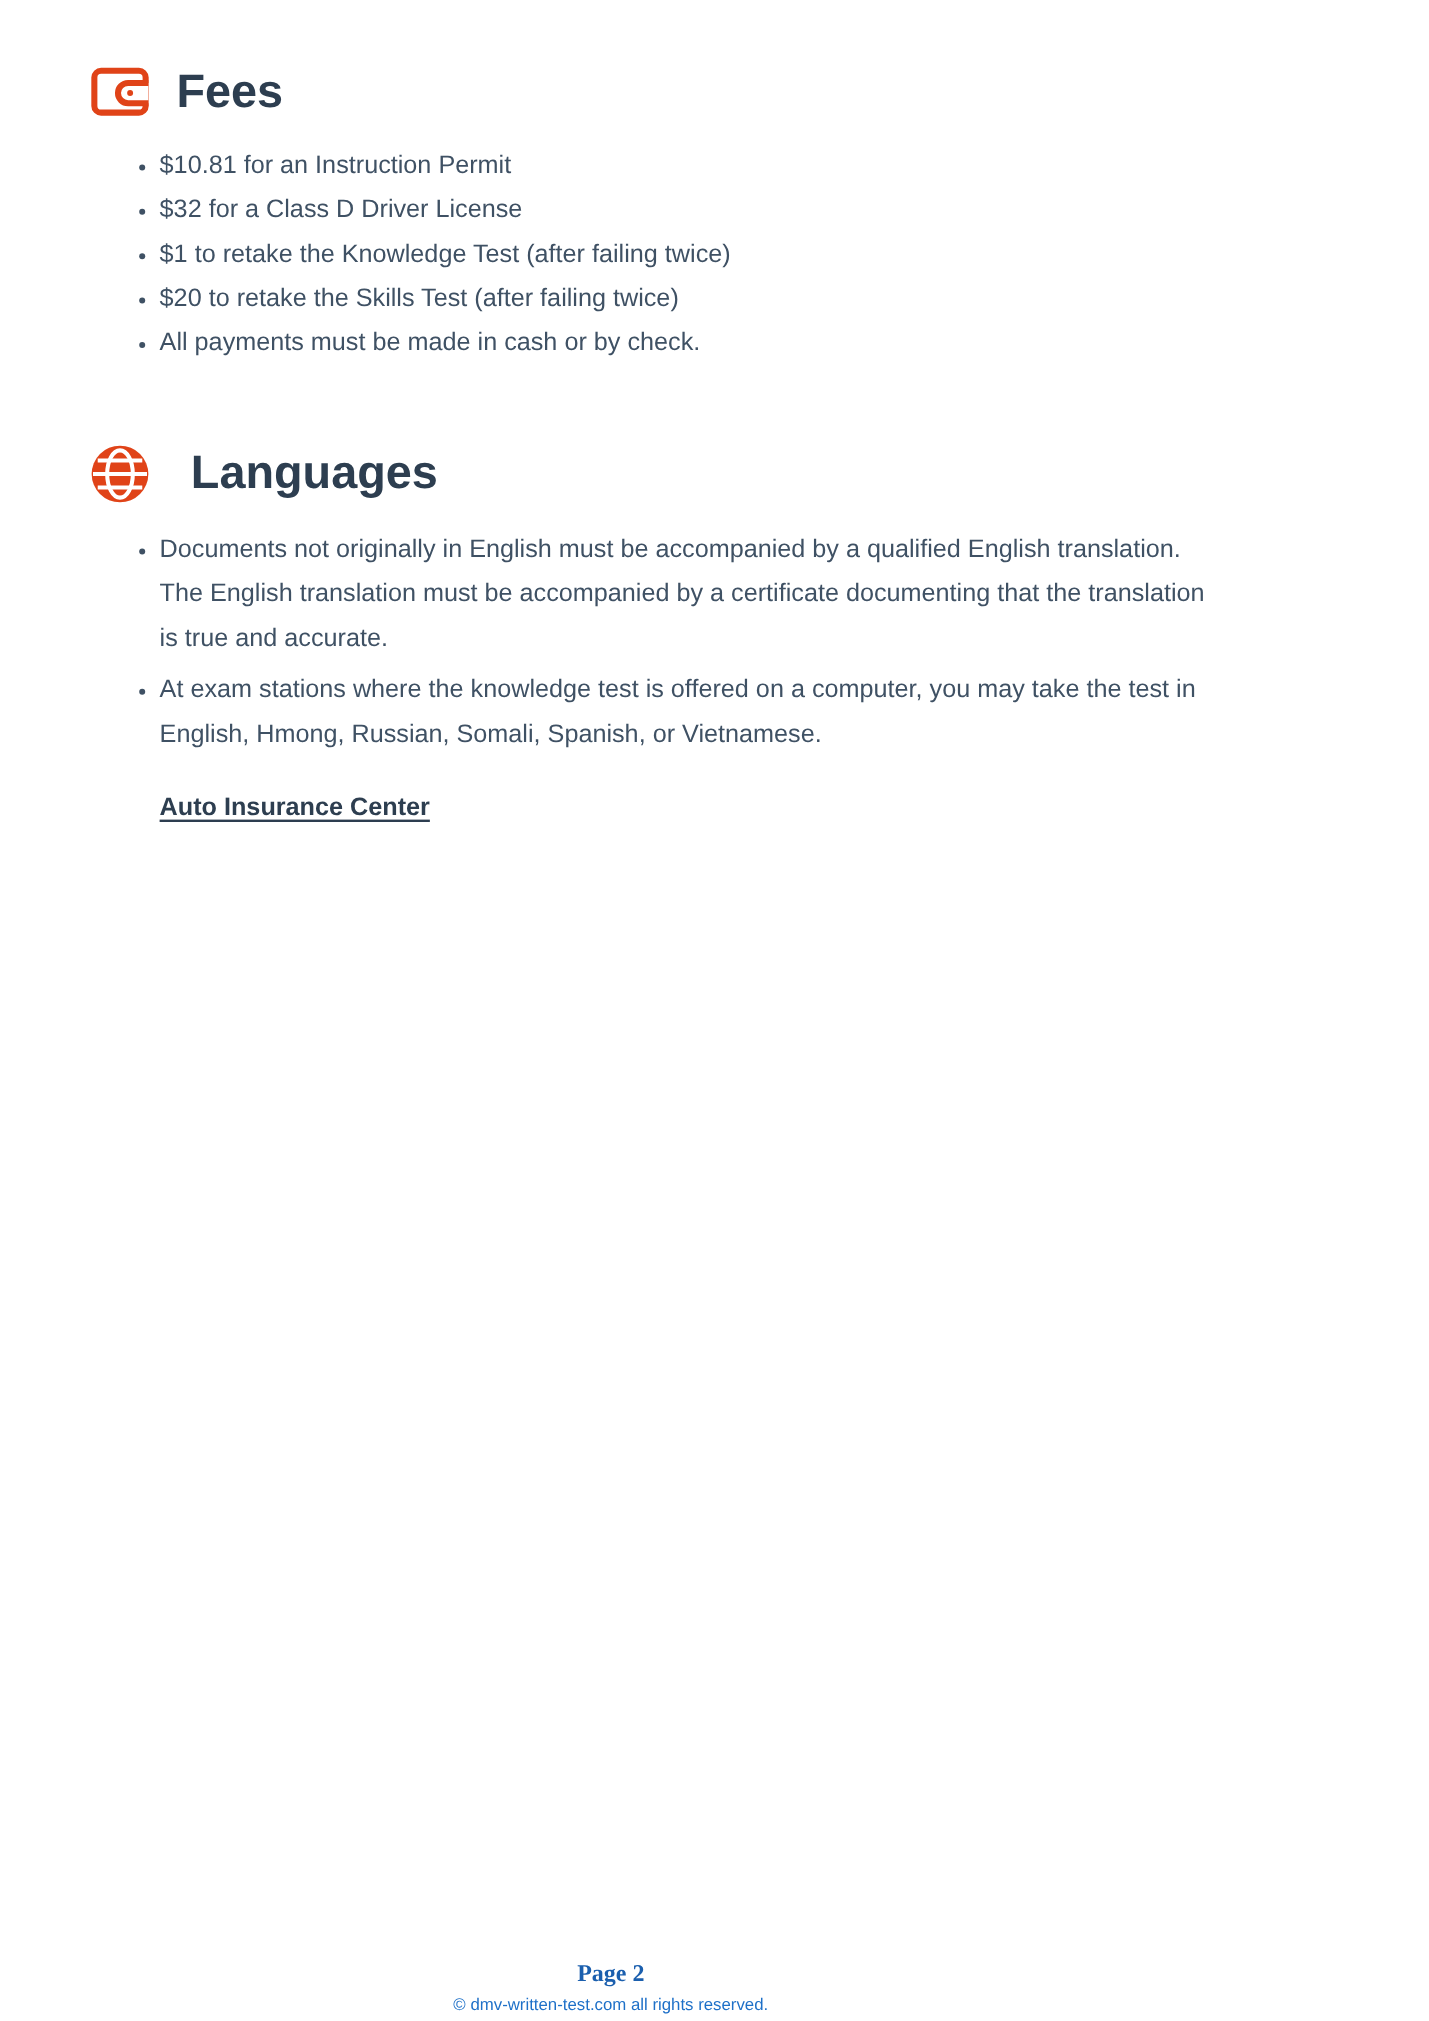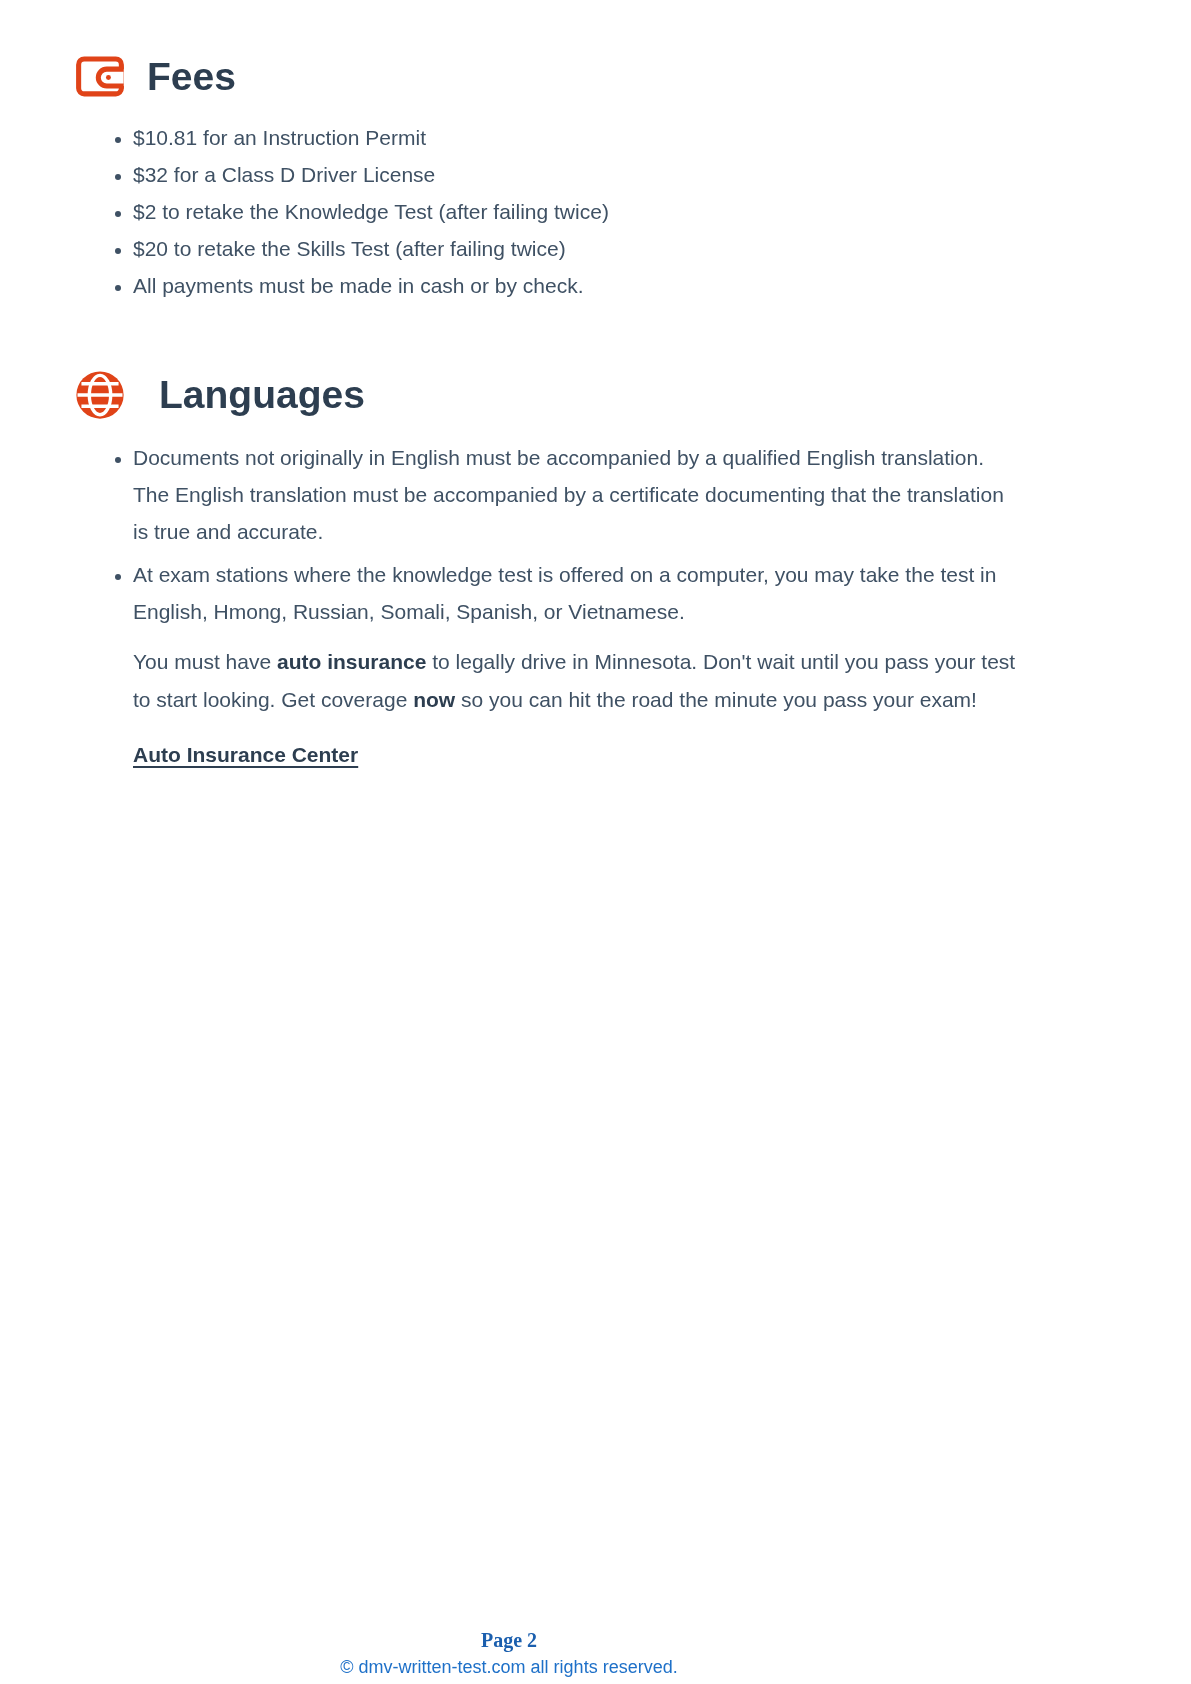--- a/index.html
+++ b/index.html
@@ -80,21 +80,21 @@
     text-align: center;
   }
   .footer-page-number {
     font-family: "Liberation Serif", serif;
     font-weight: 700;
     font-size: 20px;
     color: #1b5fae;
     margin-bottom: 5px;
   }
   .footer-copyright {
-    font-size: 18px;
+    font-size: 14px;
     color: #1e70c8;
   }
 </style>
 </head>
 <body>
 
 <div class="page">
 
   <section>
     <div class="section-head" id="fees-head">
@@ -103,21 +103,21 @@
           <rect x="5" y="8" width="38" height="31" rx="5" fill="none" stroke="#e04318" stroke-width="4.5"></rect>
           <path d="M45 17 H30 a7.5 7.5 0 0 0 0 15 H45" fill="#ffffff" stroke="#e04318" stroke-width="4.5"></path>
           <circle cx="31.5" cy="24.5" r="2.2" fill="#e04318"></circle>
         </svg>
       </span>
       <h2 class="section-title">Fees</h2>
     </div>
     <ul class="doc-list" id="fees-list">
       <li><span>$10.81 for an Instruction Permit</span></li>
       <li><span>$32 for a Class D Driver License</span></li>
-      <li><span>$2 to retake the Knowledge Test (after failing twice)</span></li>
+      <li><span>$1 to retake the Knowledge Test (after failing twice)</span></li>
       <li><span>$20 to retake the Skills Test (after failing twice)</span></li>
       <li><span>All payments must be made in cash or by check.</span></li>
     </ul>
   </section>
 
   <section>
     <div class="section-head" id="languages-head">
       <span class="icon-badge">
         <svg viewBox="0 0 48 48" aria-hidden="true">
           <circle cx="24" cy="24" r="21" fill="#e04318"></circle>
@@ -131,21 +131,20 @@
       </span>
       <h2 class="section-title">Languages</h2>
     </div>
     <ul class="doc-list" id="languages-list">
       <li><span>Documents not originally in English must be accompanied by a qualified English translation. The English translation must be accompanied by a certificate documenting that the translation is true and accurate.</span></li>
       <li><span>At exam stations where the knowledge test is offered on a computer, you may take the test in English, Hmong, Russian, Somali, Spanish, or Vietnamese.</span></li>
     </ul>
   </section>
 
   <section>
-    <p class="reminder-paragraph"><span>You must have </span><b>auto insurance</b><span> to legally drive in Minnesota. Don't wait until you pass your test to start looking. Get coverage </span><b>now</b><span> so you can hit the road the minute you pass your exam!</span></p>
     <a class="insurance-link">Auto Insurance Center</a>
   </section>
 
   <footer class="page-footer">
     <div class="footer-page-number">Page 2</div>
     <div class="footer-copyright">© dmv-written-test.com all rights reserved.</div>
   </footer>
 
 </div>
 

